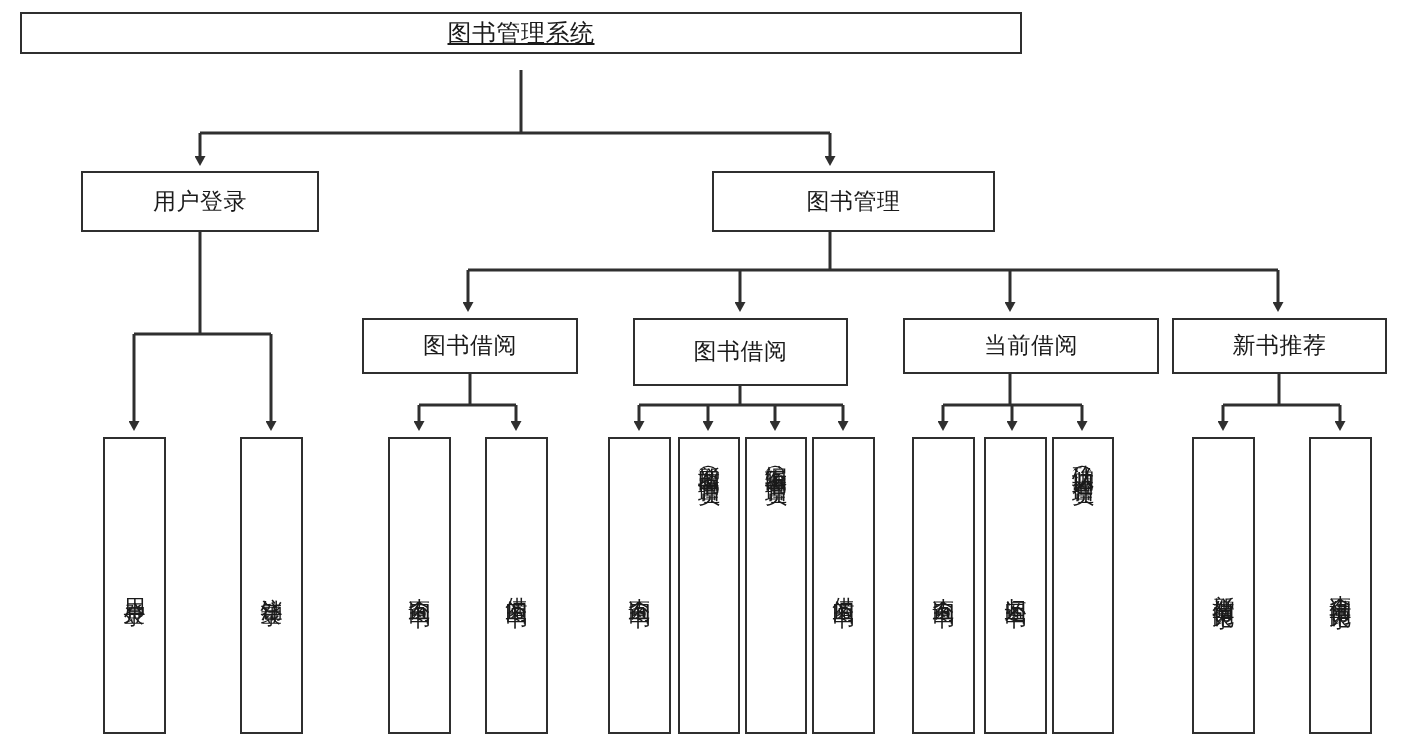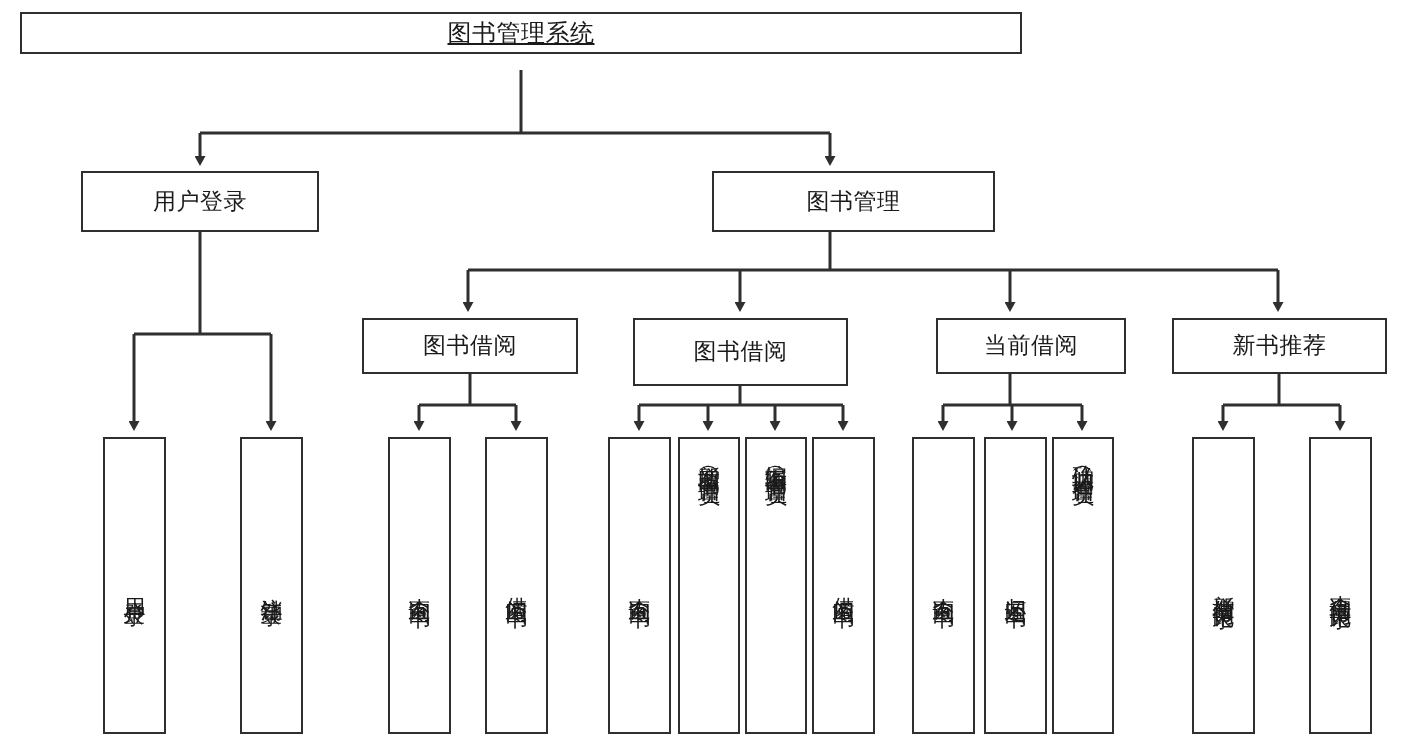--- a/index.html
+++ b/index.html
@@ -144,21 +144,21 @@
       </div>
       <div class="node horiz l1" style="left: 712px; top: 171px; width: 283px; height: 61px;">
         <span class="label">图书管理</span>
       </div>
       <div class="node horiz l2" style="left: 362px; top: 318px; width: 216px; height: 56px;">
         <span class="label">图书借阅</span>
       </div>
       <div class="node horiz l2" style="left: 633px; top: 318px; width: 215px; height: 68px;">
         <span class="label">图书借阅</span>
       </div>
-      <div class="node horiz l2" style="left: 936px; top: 318px; width: 190px; height: 56px;">
+      <div class="node horiz l2" style="left: 903px; top: 318px; width: 256px; height: 56px;">
         <span class="label">当前借阅</span>
       </div>
       <div class="node horiz l2" style="left: 1172px; top: 318px; width: 215px; height: 56px;">
         <span class="label">新书推荐</span>
       </div>
       <div class="node vert leaf mid" style="left: 103px; top: 437px; width: 63px; height: 297px;">
         <span class="label">用户登录</span>
       </div>
       <div class="node vert leaf mid" style="left: 240px; top: 437px; width: 63px; height: 297px;">
         <span class="label">注销登录</span>

